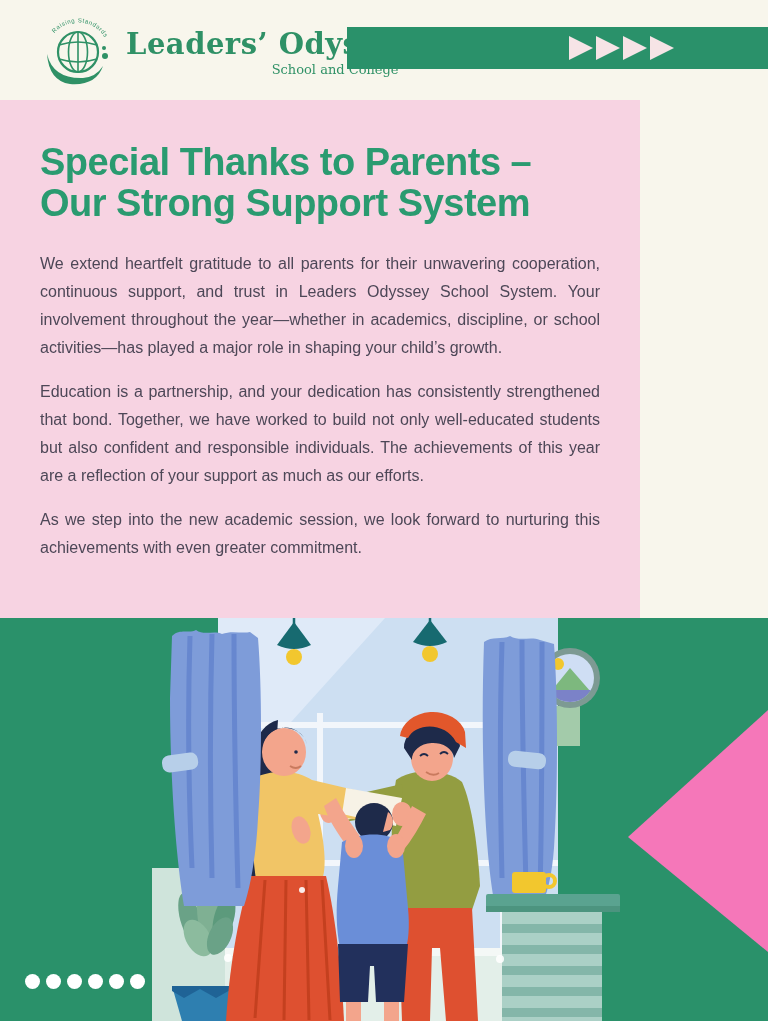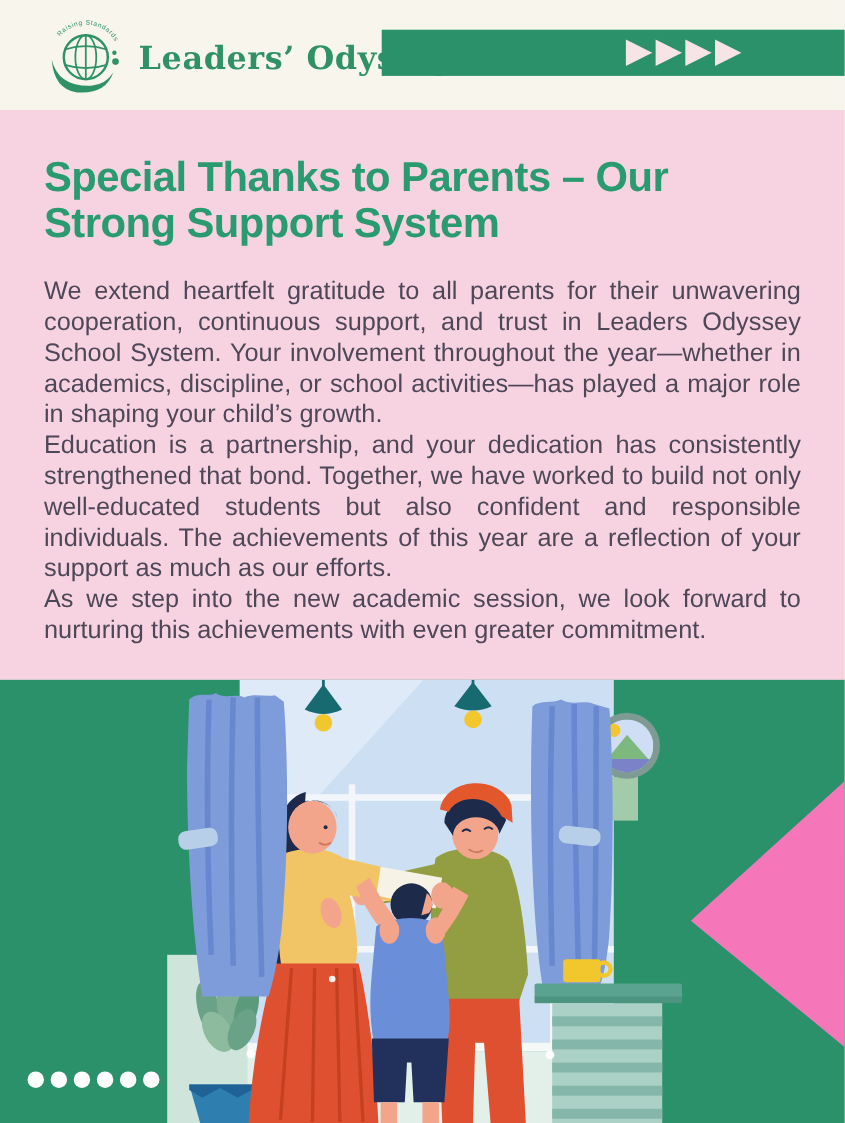--- a/index.html
+++ b/index.html
@@ -16,23 +16,23 @@
   .logo{position:absolute;left:38px;top:6px;display:flex;align-items:center;}
   .logo-mark{width:84px;height:84px;}
   .logo-text{margin-left:4px;margin-top:10px;}
   .logo-name{font-family:"DejaVu Serif",serif;font-weight:700;font-size:29px;color:var(--logo-green);letter-spacing:.5px;line-height:1;}
   .logo-tagline{font-family:"DejaVu Serif",serif;font-size:13px;color:var(--logo-green);text-align:right;padding-right:14px;margin-top:3px;}
   .header-bar{position:absolute;left:347px;right:0;top:27px;height:42px;background:var(--green);display:flex;align-items:center;}
   .arrows{display:flex;margin-left:222px;}
   .arrow{width:0;height:0;border-left:24px solid var(--arrow-cream);border-top:12px solid transparent;border-bottom:12px solid transparent;margin-right:3px;}
 
   
-  .article{width:768px;height:518px;background:var(--pink-bg);padding:42px 40px 0 40px;}
+  .article{width:640px;height:518px;background:var(--pink-bg);padding:42px 40px 0 40px;}
   .article h1{color:var(--heading-green);font-size:38px;line-height:1.08;font-weight:bold;letter-spacing:-.5px;max-width:670px;margin-bottom:26px;}
-  .article p{color:var(--body-text);font-size:23px;line-height:28px;text-align:justify;}
+  .article p{color:var(--body-text);font-size:16px;line-height:28px;text-align:justify;margin-top:16px;}
 
   
   .scene{position:relative;width:768px;height:403px;background:var(--green);overflow:hidden;}
   .illustration{position:absolute;left:150px;top:0;}
   .pink-triangle{position:absolute;right:0;top:92px;}
   .dots{position:absolute;left:25px;top:356px;display:flex;}
   .dot{width:15px;height:15px;border-radius:50%;background:#ffffff;margin-right:6px;}
 </style>
 </head>
 <body>
@@ -52,20 +52,21 @@
         <ellipse cx="40" cy="46" rx="9.5" ry="20" fill="none" stroke="#2f9166" stroke-width="1.6"></ellipse>
         <line x1="40" y1="26" x2="40" y2="66" stroke="#2f9166" stroke-width="1.6"></line>
         <path d="M21,39 Q40,33 59,39" fill="none" stroke="#2f9166" stroke-width="1.6"></path>
         <path d="M21,53 Q40,59 59,53" fill="none" stroke="#2f9166" stroke-width="1.6"></path>
         <path d="M9,48 Q15,73 45,72 Q58,71 65,60 Q58,80 32,78 Q11,75 9,48 Z" fill="#2f9166"></path>
         <circle cx="66" cy="42" r="2" fill="#2f9166"></circle>
         <circle cx="67" cy="50" r="3" fill="#2f9166"></circle>
       </svg>
       <div class="logo-text">
         <div class="logo-name">Leaders’ Odyssey</div>
+        <div class="logo-tagline">School and College</div>
       </div>
     </div>
     <div class="header-bar">
       <div class="arrows">
           <span class="arrow"></span>
           <span class="arrow"></span>
           <span class="arrow"></span>
           <span class="arrow"></span>
         </div>
     </div>

